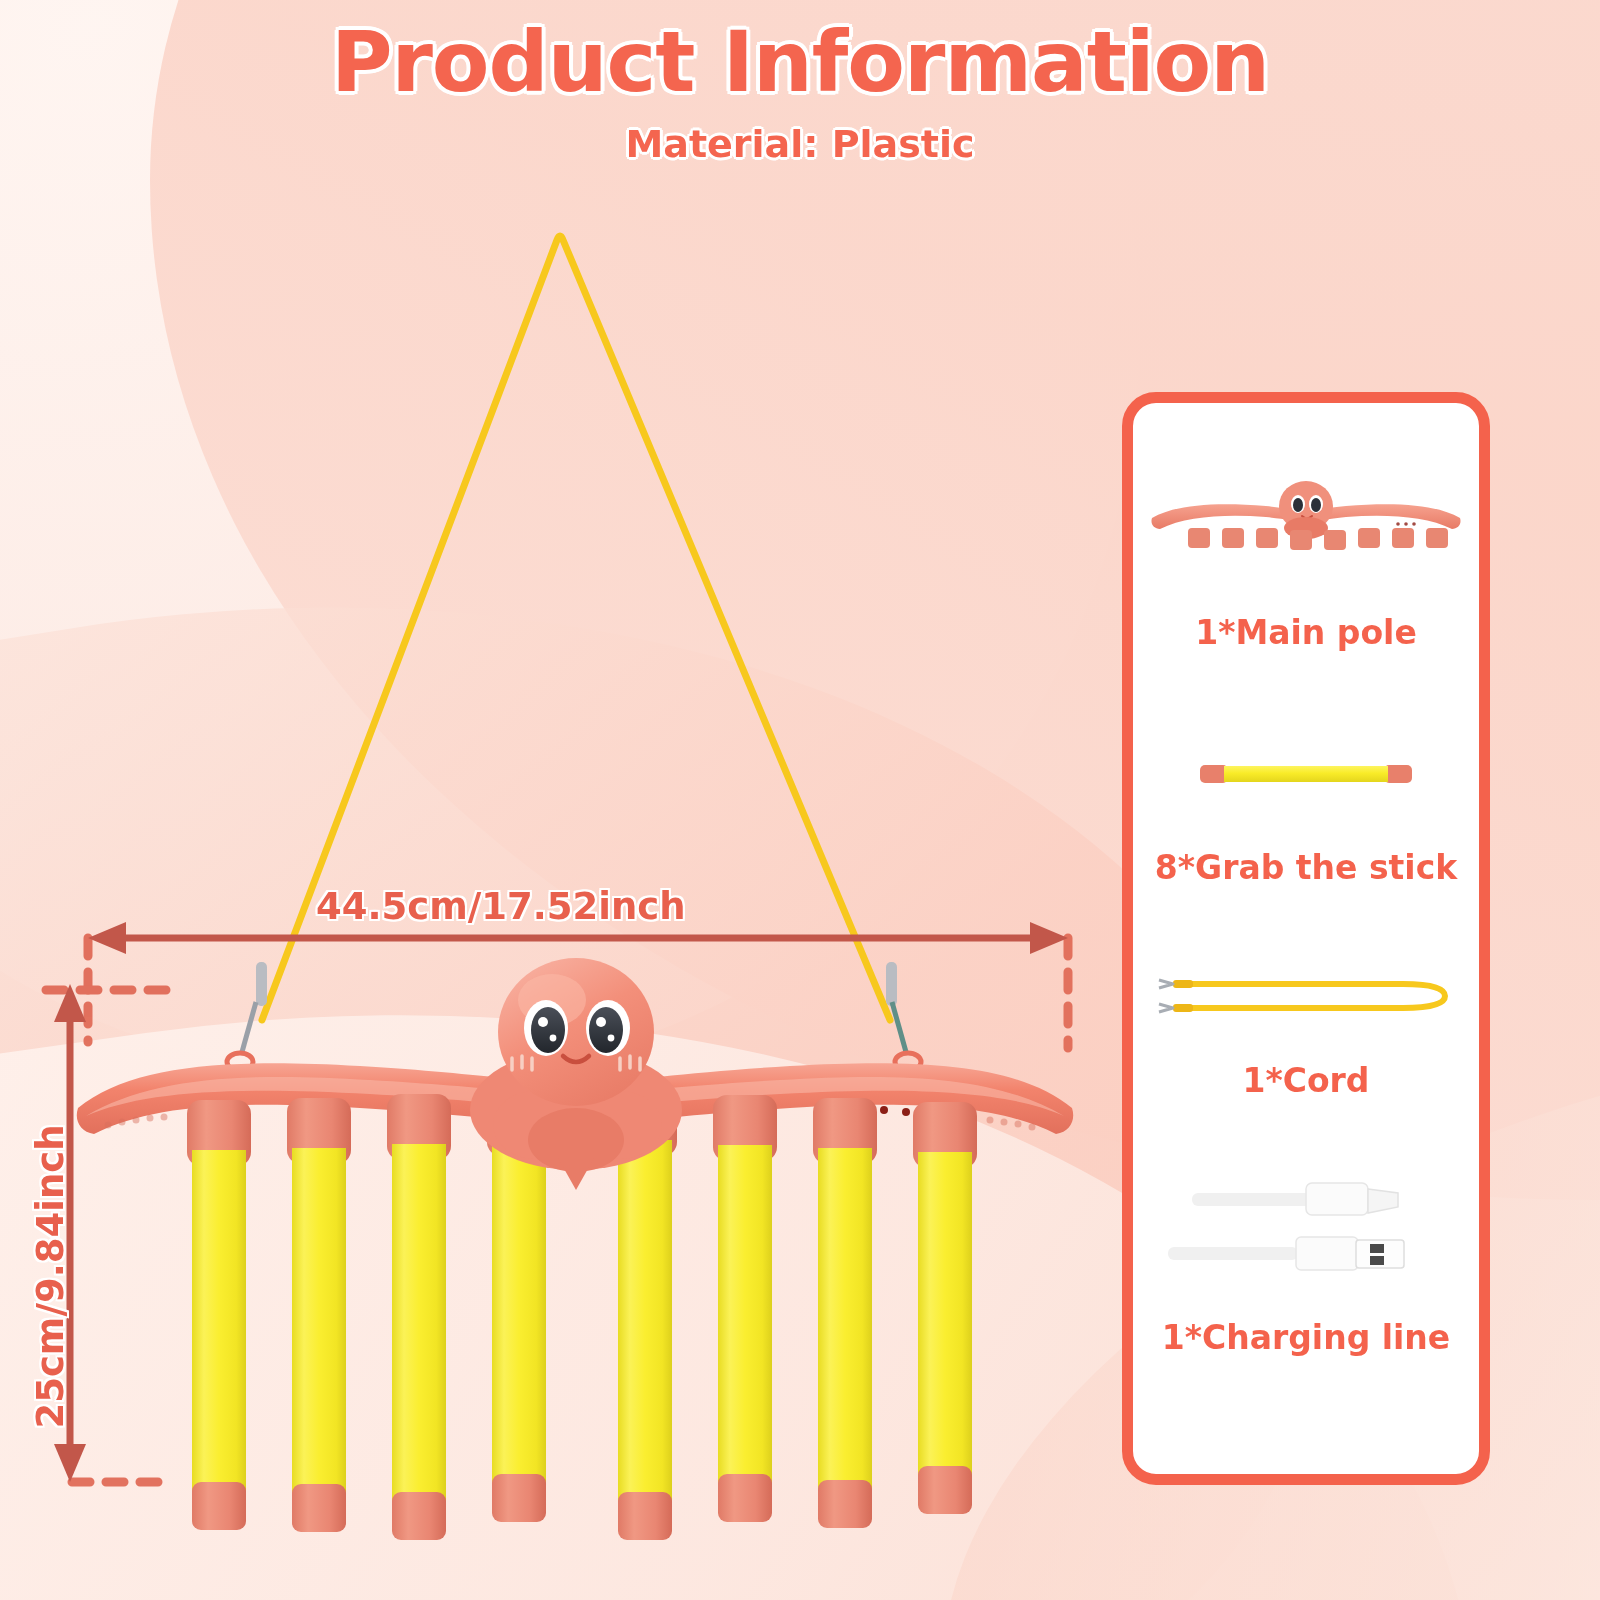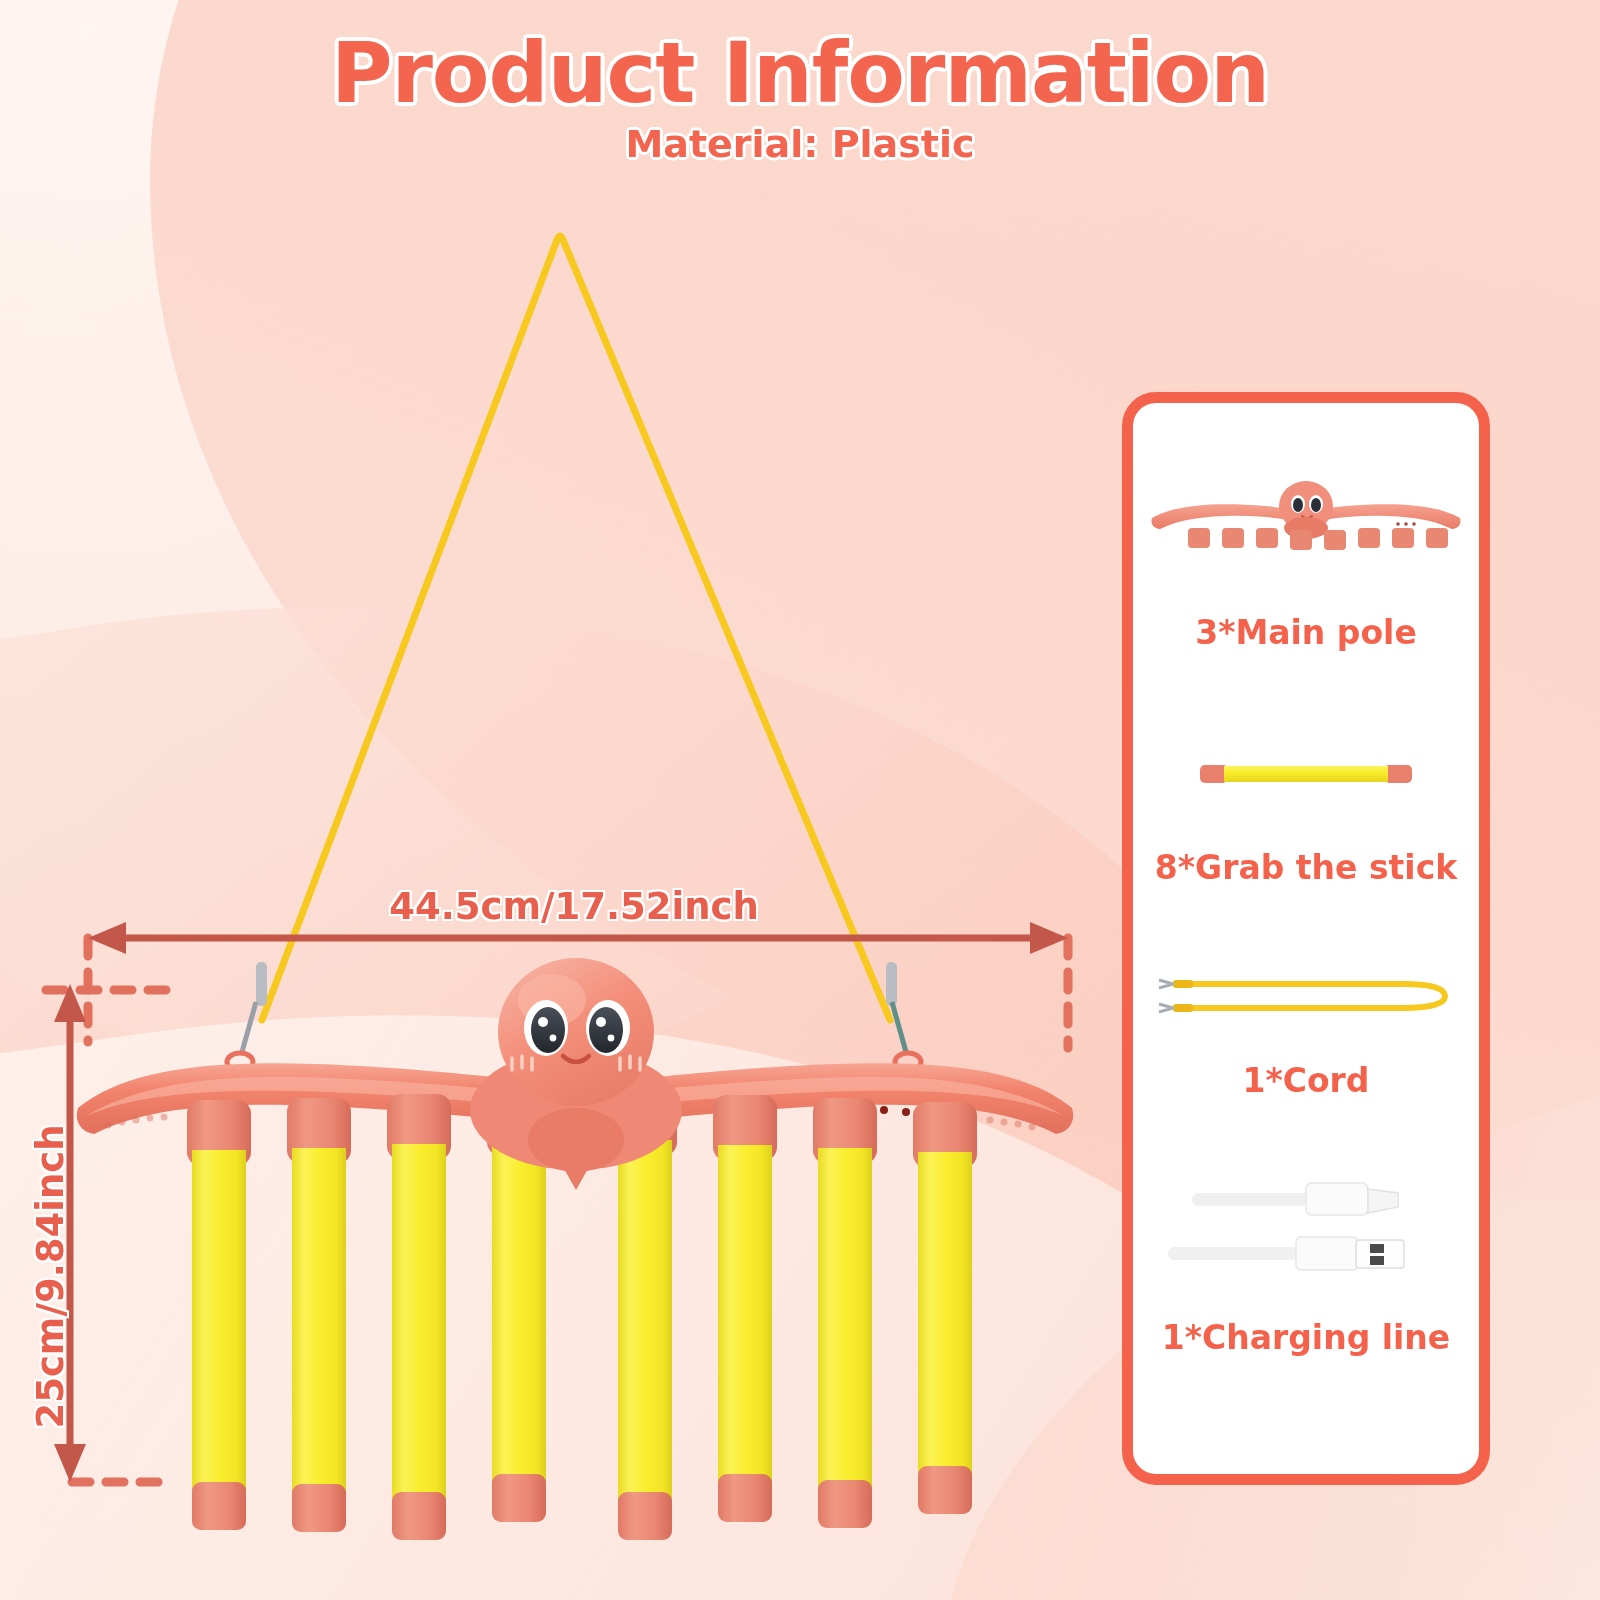--- a/index.html
+++ b/index.html
@@ -47,41 +47,41 @@
     left:900px;top:1180px;width:900px;height:620px;
     background:linear-gradient(120deg,#fbd3c6 0%,#fce3da 70%,#fdeee8 100%);
     border-top-left-radius:90% 70%;
     opacity:.6;
     transform:rotate(-16deg);
   }
 
   
   .hdr{position:absolute;left:0;right:0;text-align:center;z-index:40;}
   .title{
-    top:24px;font-size:84px;font-weight:bold;color:#f4654f;
+    top:13px;font-size:84px;font-weight:bold;color:#f4654f;
     letter-spacing:-1px;
     font-family:"DejaVu Sans", sans-serif;
     text-shadow:
       -3px -3px 0 #fff, 3px -3px 0 #fff, -3px 3px 0 #fff, 3px 3px 0 #fff,
       0 -4px 0 #fff, 0 4px 0 #fff, -4px 0 0 #fff, 4px 0 0 #fff;
   }
   .subtitle{
     top:122px;font-size:38px;font-weight:bold;color:#f4654f;
     text-shadow:
       -2px -2px 0 #fff, 2px -2px 0 #fff, -2px 2px 0 #fff, 2px 2px 0 #fff,
       0 -3px 0 #fff, 0 3px 0 #fff, -3px 0 0 #fff, 3px 0 0 #fff;
   }
 
   
   .cord-svg{position:absolute;left:0;top:0;width:1100px;height:1100px;z-index:12;}
 
   
   .dim-layer{position:absolute;left:0;top:0;width:1600px;height:1600px;z-index:35;pointer-events:none;}
   .dim-label-w{
-    position:absolute;left:294px;top:885px;width:560px;text-align:center;
+    position:absolute;left:316px;top:885px;width:560px;text-align:left;
     font-size:37px;font-weight:bold;color:#e8604d;z-index:36;
     text-shadow:-2px -2px 0 #fff,2px -2px 0 #fff,-2px 2px 0 #fff,2px 2px 0 #fff,
                 0 -2px 0 #fff,0 2px 0 #fff,-2px 0 0 #fff,2px 0 0 #fff;
   }
   .dim-label-h{
     position:absolute;left:-110px;top:1255px;width:320px;text-align:center;
     font-size:37px;font-weight:bold;color:#e8604d;z-index:36;
     transform:rotate(-90deg);
     text-shadow:-2px -2px 0 #fff,2px -2px 0 #fff,-2px 2px 0 #fff,2px 2px 0 #fff,
                 0 -2px 0 #fff,0 2px 0 #fff,-2px 0 0 #fff,2px 0 0 #fff;
@@ -329,21 +329,21 @@
             <rect x="246" y="56" width="22" height="20" rx="4"></rect>
             <rect x="280" y="56" width="22" height="20" rx="4"></rect>
           </g>
           <g fill="#8b1f16" opacity=".8">
             <circle cx="252" cy="52" r="1.8"></circle>
               <circle cx="260" cy="52" r="1.8"></circle>
               <circle cx="268" cy="52" r="1.8"></circle>
           </g>
         </svg>
       </div>
-      <div class="part-label">3*Main pole</div>
+      <div class="part-label">1*Main pole</div>
     </div>
 
     <div class="part-row p2">
       <div class="part-art">
         <svg width="220" height="32" viewBox="0 0 220 32">
           <defs>
             <linearGradient id="gs" x1="0" y1="0" x2="0" y2="1">
               <stop offset="0%" stop-color="#fdf45e"></stop>
                 <stop offset="45%" stop-color="#f9ec28"></stop>
               <stop offset="100%" stop-color="#e4d61d"></stop>

